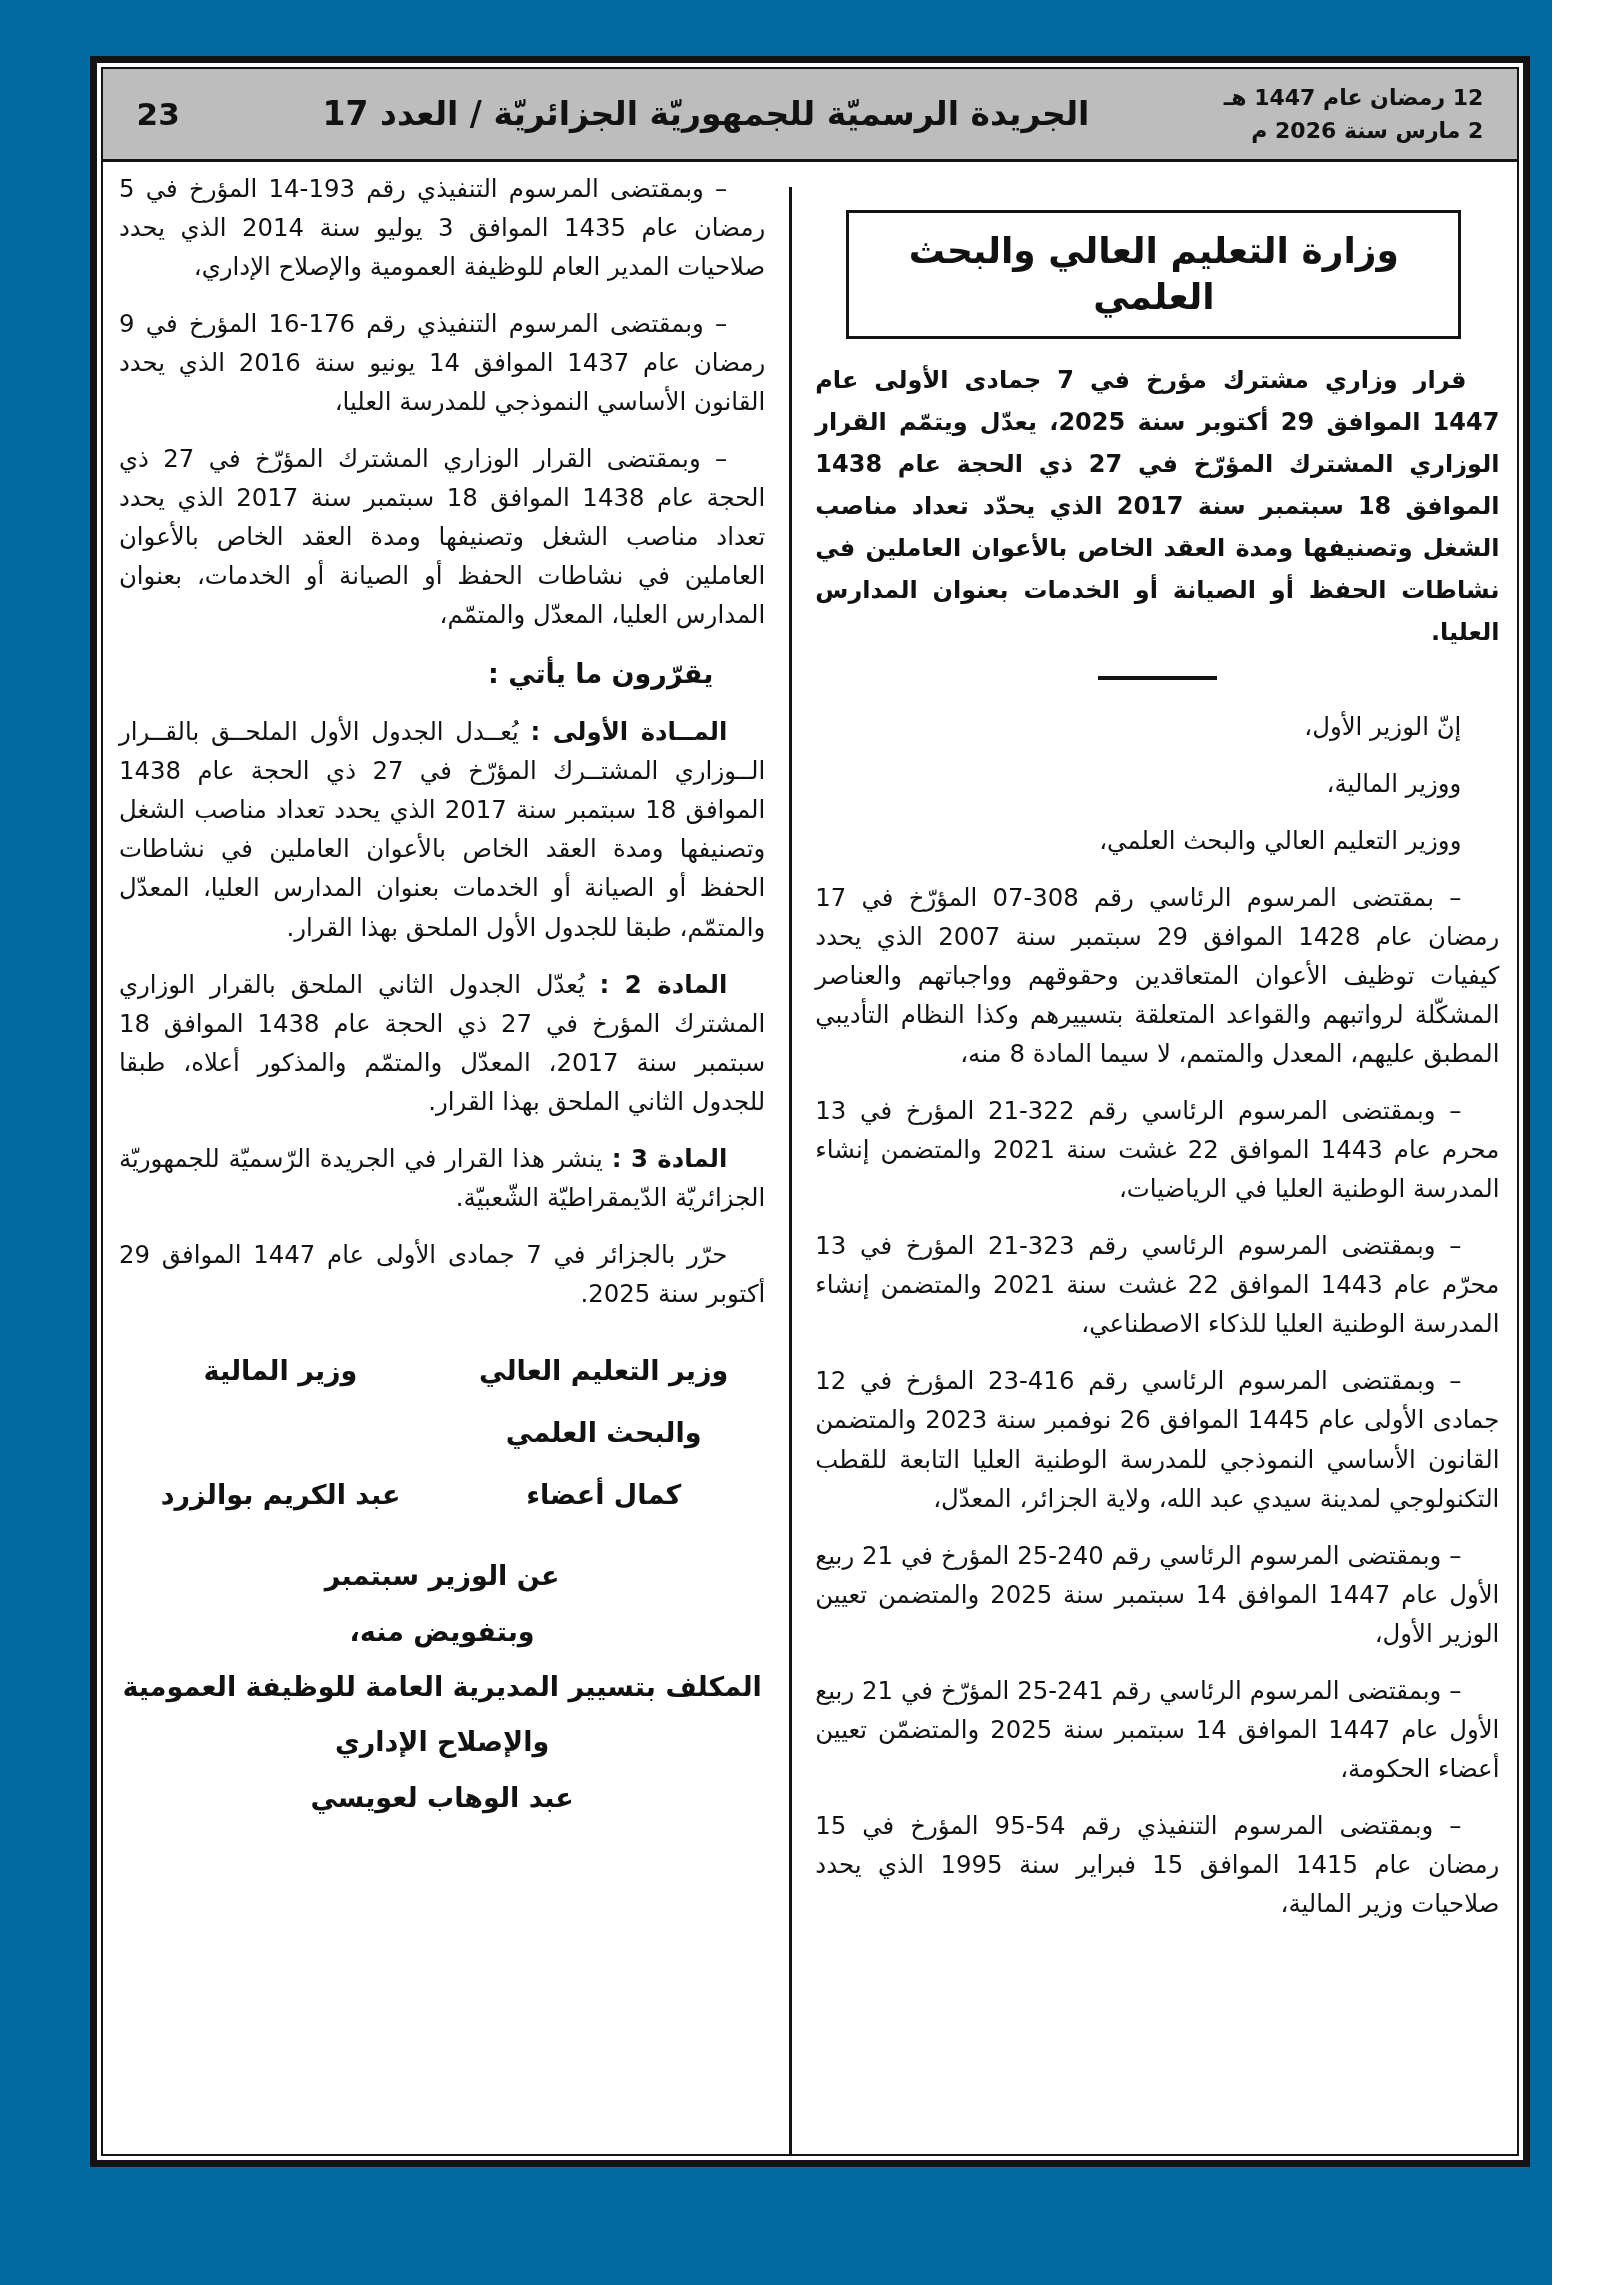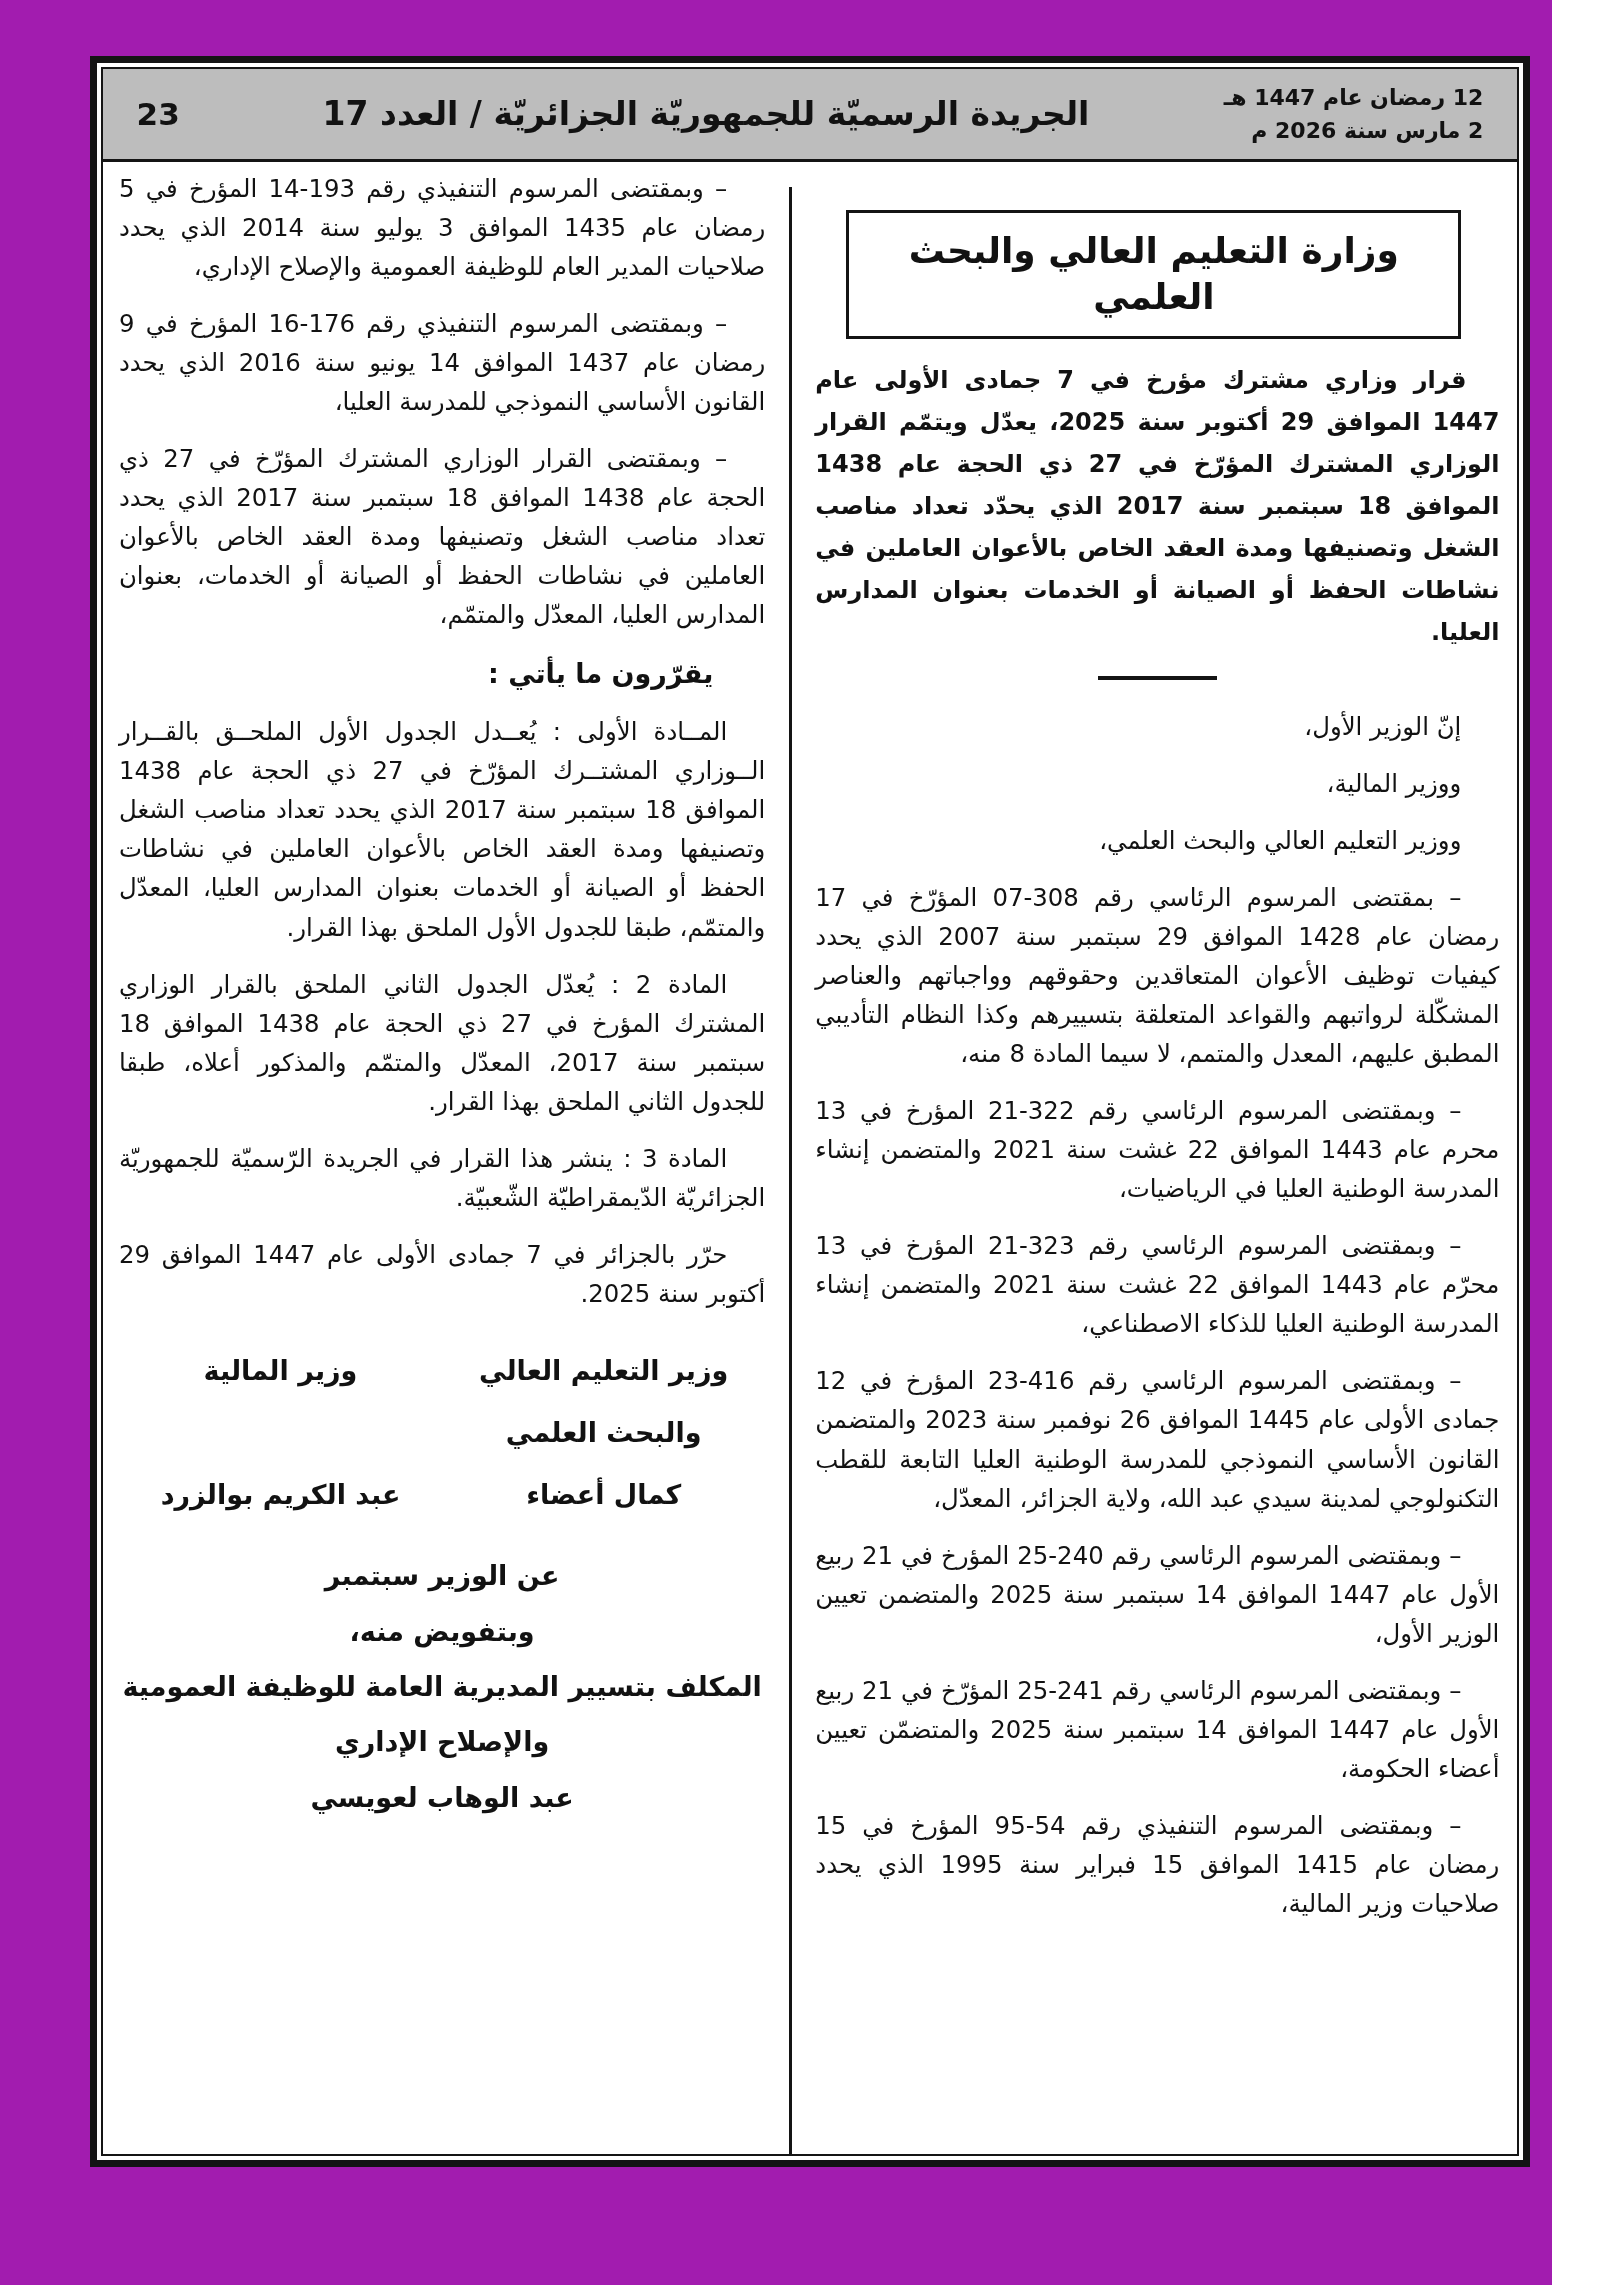--- a/index.html
+++ b/index.html
@@ -1,20 +1,20 @@
 <!DOCTYPE html>
 <html lang="ar" style="font-size:14.5px"><head>
 <meta charset="utf-8">
 <style>
   html,body{margin:0;padding:0;}
   body{
     width:1615px;height:2285px;background:#ffffff;
     font-family:"DejaVu Sans", sans-serif;color:#121212;
   }
-  .page{position:relative;width:1552px;height:2285px;background:#a21caf;}
+  .page{position:relative;width:1552px;height:2285px;background:#0369a1;}
   .frame{
     position:absolute;left:90px;top:56px;width:1440px;height:2111px;
     box-sizing:border-box;border:7.2px solid #141414;padding:3.6px;background:#ffffff;
   }
   .frame-inner{
     box-sizing:border-box;border:2.7px solid #141414;width:100%;height:100%;
     display:flex;flex-direction:column;overflow:hidden;
   }
   .header-bar{
     direction:ltr;flex:0 0 auto;height:90px;background:#bdbdbd;
@@ -37,21 +37,21 @@
     font-size:24px;font-weight:bold;line-height:1.75;text-align:justify;
     text-indent:33px;margin:18px 0 22px;
   }
   .sep{width:119px;height:3.6px;background:#141414;margin:23.5px auto 27px;}
   p.body{
     font-size:24.4px;line-height:1.6;text-align:justify;
     text-indent:38px;margin:0 0 18px;
   }
   p.preamble{margin-bottom:18px;}
   .decide{font-weight:bold;font-size:27px;text-align:right;text-indent:52px;margin:23.5px 0;}
-  .art-label{font-weight:normal;}
+  .art-label{font-weight:bold;}
   .sig-grid{display:flex;margin-top:27px;font-weight:bold;font-size:27px;}
   .sig-cell{width:50%;text-align:center;line-height:2.3;}
   .sig-spacer{visibility:hidden;}
   .delegation{
     margin-top:22px;text-align:center;font-weight:bold;font-size:27px;line-height:2.05;
   }
 </style>
 </head>
 <body>
 

